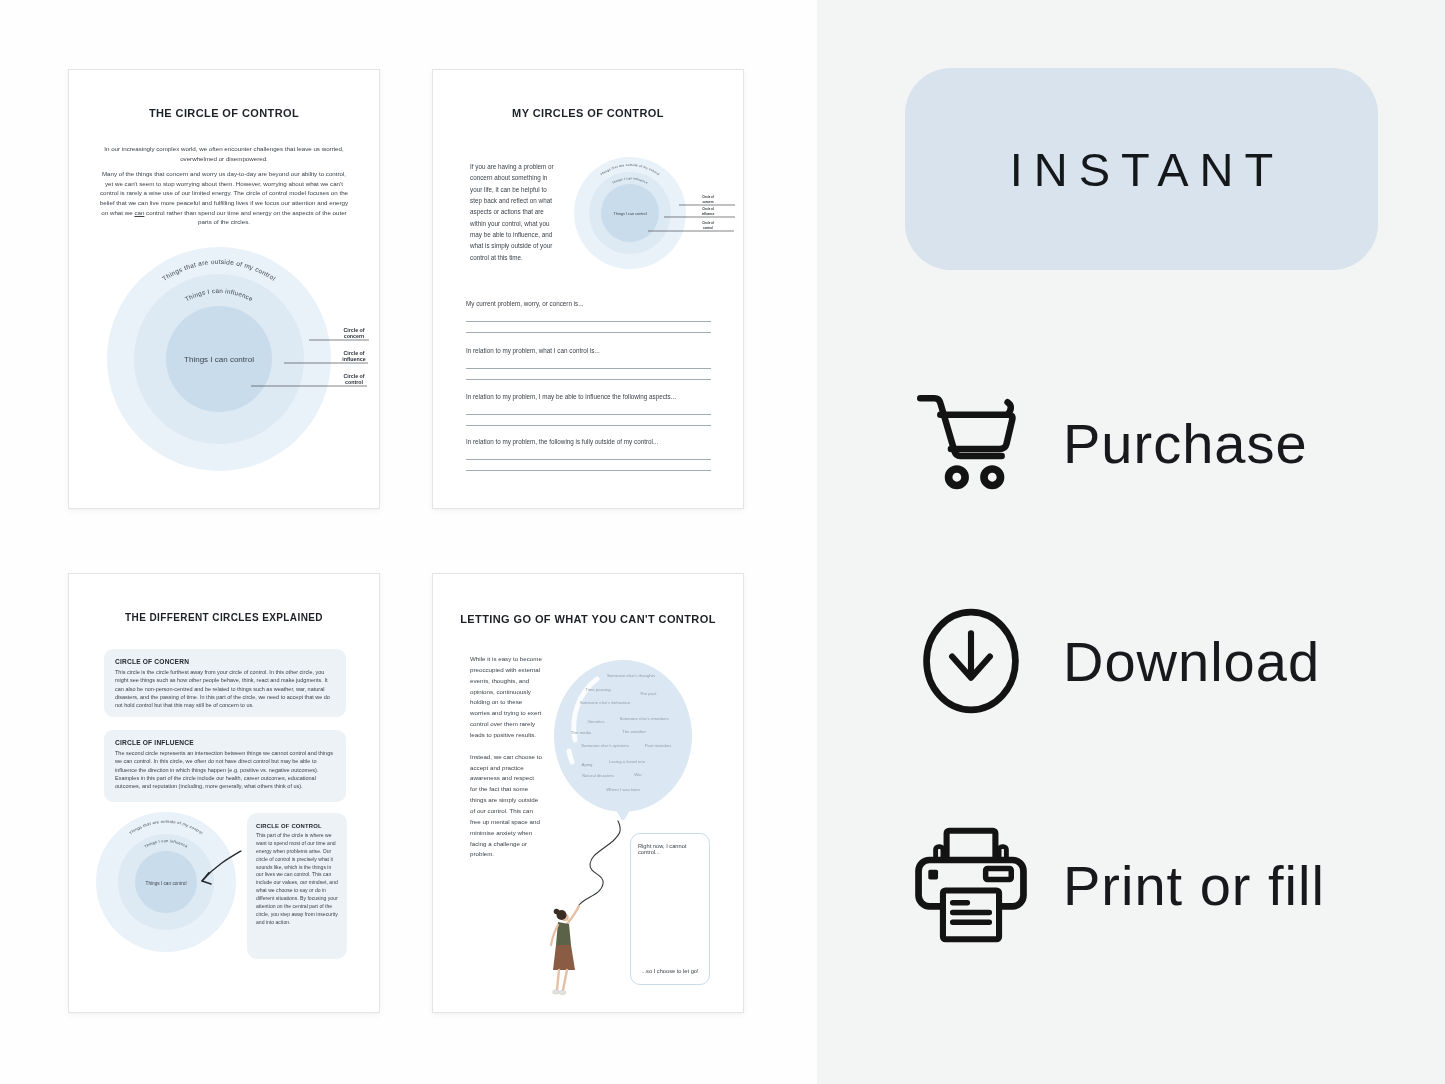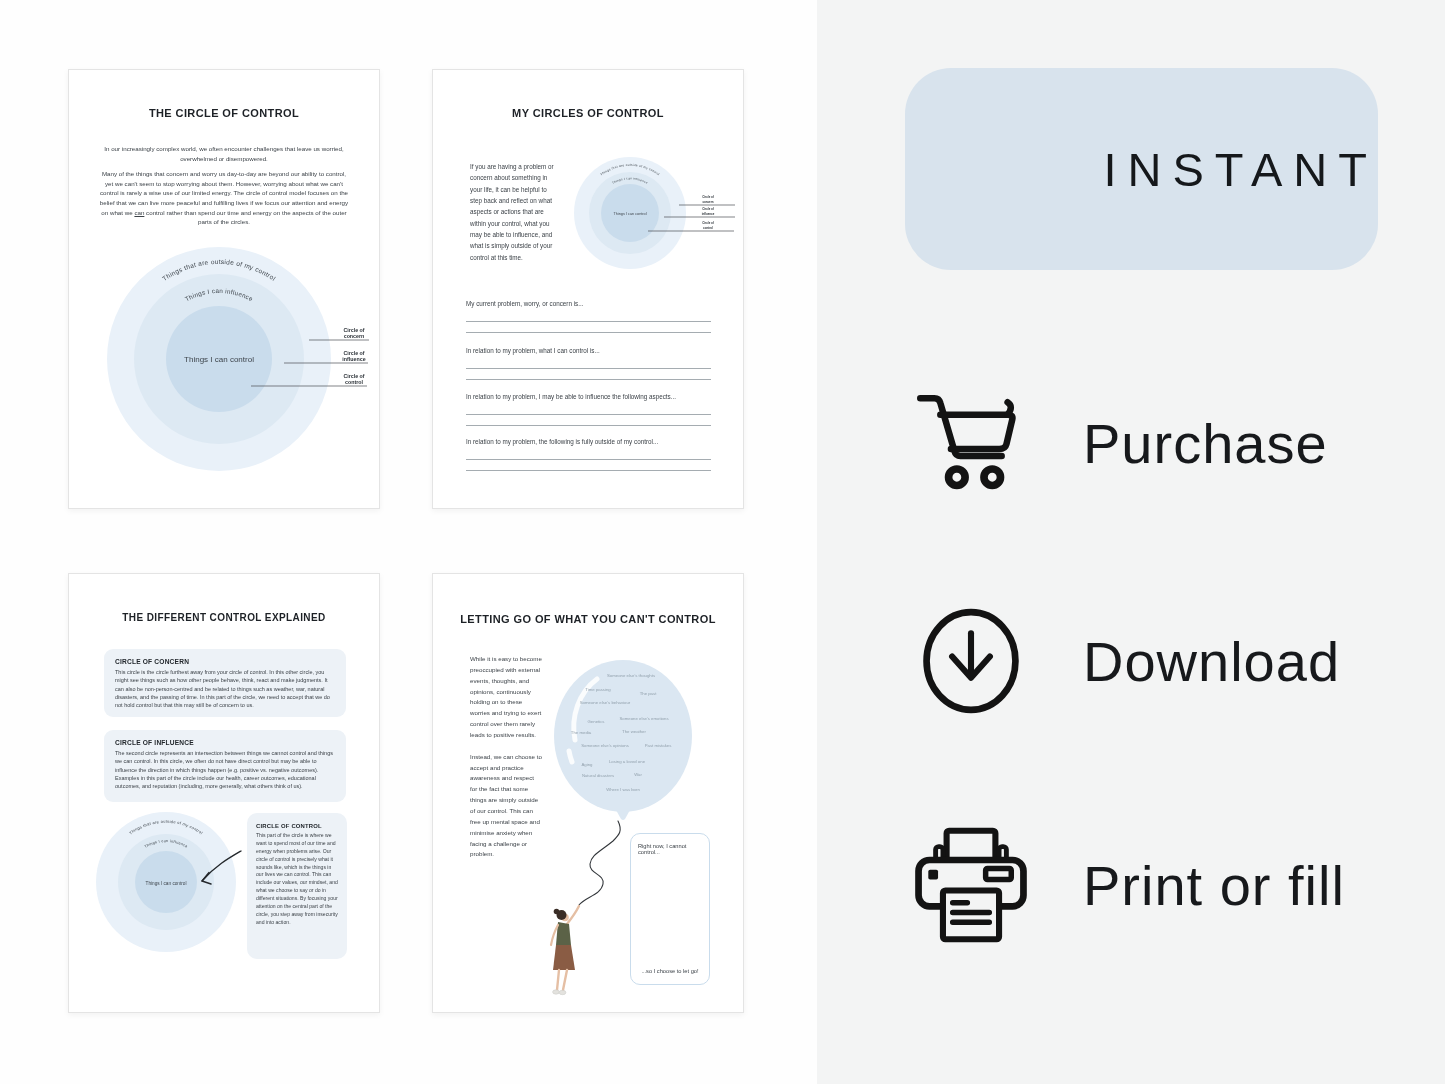--- a/index.html
+++ b/index.html
@@ -62,28 +62,28 @@
   .bw{position:absolute;transform:translate(-50%,-50%);font-size:4.3px;color:#92a1ad;white-space:nowrap}
   .string-svg{position:absolute;left:140px;top:245px;width:60px;height:92px}
   .person-svg{position:absolute;left:112px;top:326px;width:48px;height:98px}
   .p4-box{position:absolute;left:197px;top:259px;width:80px;height:152px;border:1px solid #c9dcec;
           border-radius:10px;background:#fff;box-sizing:border-box;padding:9px 7px}
   .p4-box-top{font-size:5.7px;color:#3c4248}
   .p4-box-bottom{position:absolute;bottom:10px;left:0;right:0;text-align:center;font-size:5.7px;color:#3c4248}
 
   
   .badge{position:absolute;left:88px;top:68px;width:473px;height:202px;background:#d8e3ed;border-radius:46px;
-         display:flex;flex-direction:column;align-items:flex-end;justify-content:center;gap:24px}
+         display:flex;flex-direction:column;align-items:center;justify-content:center;gap:24px}
   .badge-line{font-size:47px;letter-spacing:11px;padding-left:11px;color:#15181b;line-height:1}
   .feature{position:absolute;left:88px;display:flex;align-items:center;height:130px}
   #feature-purchase{top:378px}
   #feature-download{top:596px}
   #feature-print{top:820px}
   .f-icon{width:132px;display:flex;justify-content:center;align-items:center}
-  .f-label{font-size:56px;color:#17191c;margin-left:46px;letter-spacing:1px}
+  .f-label{font-size:56px;color:#17191c;margin-left:26px;letter-spacing:1px}
 </style>
 </head>
 <body>
 
 <div class="canvas">
 
   <div class="left-panel">
 
     <div class="page" id="page1">
       <h1 class="pg-title">THE CIRCLE OF CONTROL</h1>
@@ -155,21 +155,21 @@
         <div class="q-line l2"></div>
       </div>
       <div class="q-block" style="top:368px">
         <div class="q-label">In relation to my problem, the following is fully outside of my control...</div>
         <div class="q-line l1"></div>
         <div class="q-line l2"></div>
       </div>
     </div>
 
     <div class="page" id="page3">
-      <h1 class="pg-title">THE DIFFERENT CONTROL EXPLAINED</h1>
+      <h1 class="pg-title">THE DIFFERENT CIRCLES EXPLAINED</h1>
 
       <div class="sec-box" id="sec-concern">
         <p class="sec-h">CIRCLE OF CONCERN</p>
         <p class="sec-b">This circle is the circle furthest away from your circle of control. In this other circle, you might see things such as how other people behave, think, react and make judgments. It can also be non-person-centred and be related to things such as weather, war, natural disasters, and the passing of time. In this part of the circle, we need to accept that we do not hold control but that this may still be of concern to us.</p>
       </div>
       <div class="sec-box" id="sec-influence">
         <p class="sec-h">CIRCLE OF INFLUENCE</p>
         <p class="sec-b">The second circle represents an intersection between things we cannot control and things we can control. In this circle, we often do not have direct control but may be able to influence the direction in which things happen (e.g. positive vs. negative outcomes). Examples in this part of the circle include our health, career outcomes, educational outcomes, and reputation (including, more generally, what others think of us).</p>
       </div>
 

